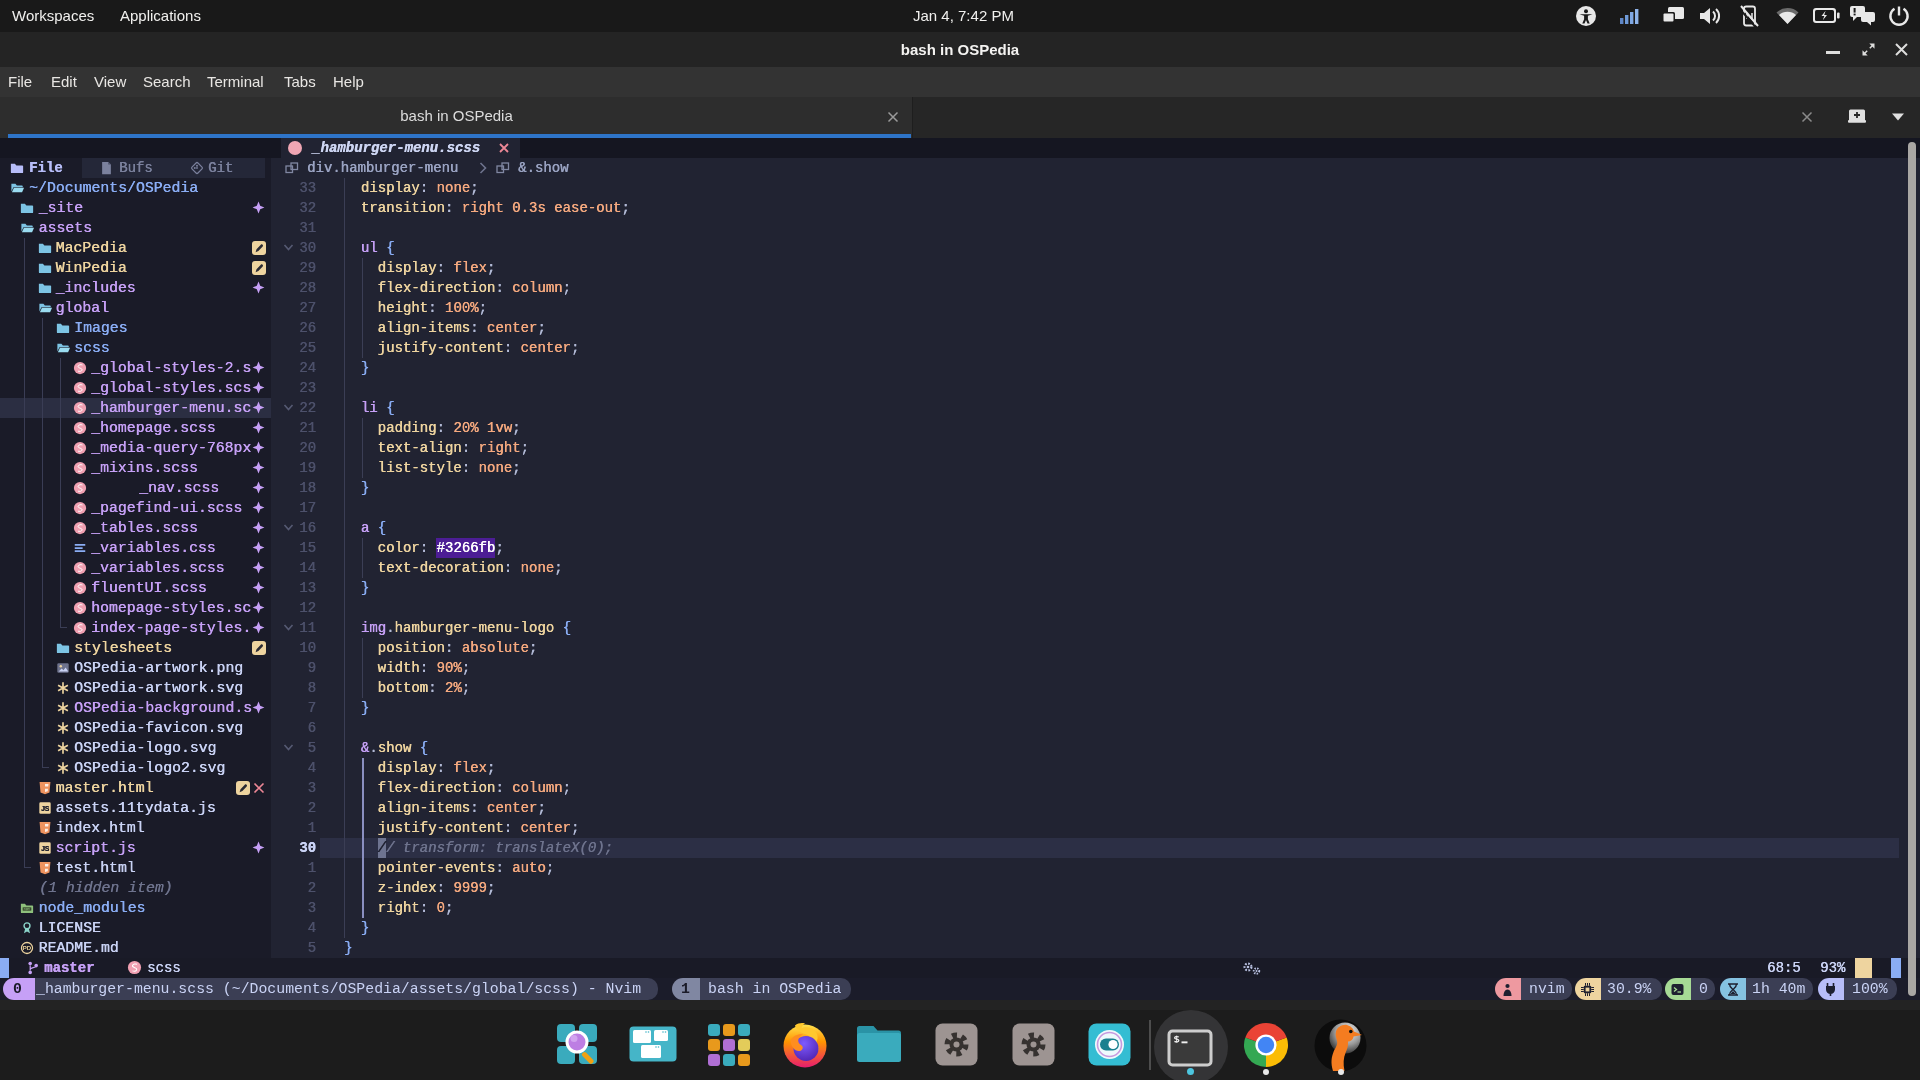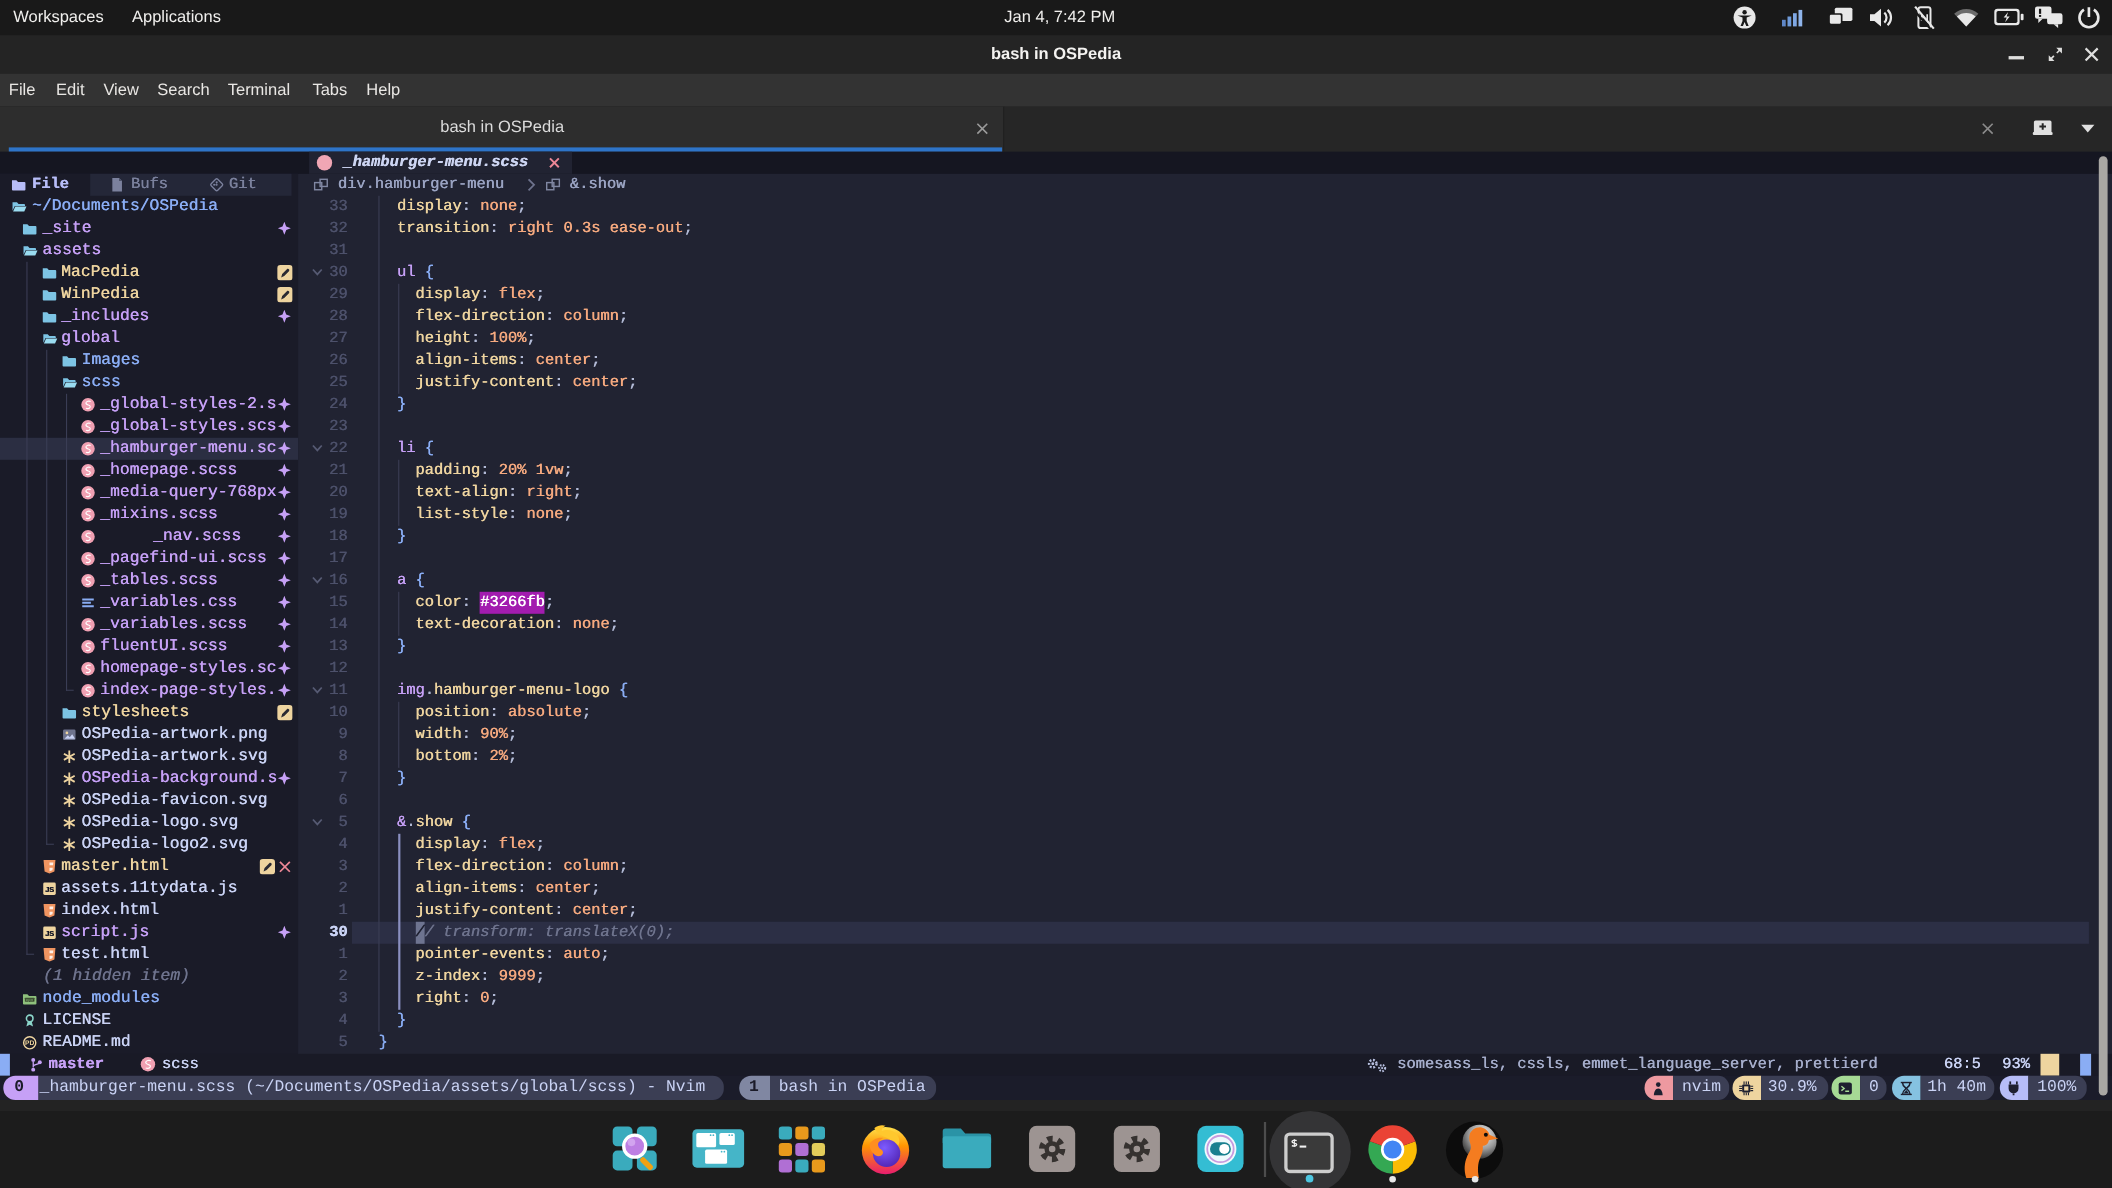--- a/index.html
+++ b/index.html
@@ -16,21 +16,21 @@
 #term{left:0;top:138px;width:1920px;height:862px;background:#212332}
 #tree{left:0;top:0;width:271px;height:820px}
 .trow{position:absolute;height:20px;line-height:20px;font-family:"Liberation Mono",monospace;font-size:14.84px;white-space:pre;text-shadow:0.4px 0 0 currentColor}
 
 .cblue{color:#8aadf4}.cmauve{color:#c6a0f6}.cyell{color:#eed49f}.cyell2{color:#cad3f5}.ctext{color:#cad3f5}
 .cgray{color:#6e738d}.clav{color:#b7bdf8}
 .cover{color:#9aa3c2}.csub{color:#a5adcb}
 .y{color:#eed49f}.p{color:#f5a97f}.m{color:#c6a0f6}.b{color:#8aadf4}.u{color:#b2bad6}
 .g{color:#6e738d;font-style:italic}
 .cur{background:#6e7490;color:#1e2030;font-style:italic;display:inline-block;height:20px;vertical-align:top}
-.hl6{background:#a21caf;color:#fff;display:inline-block;height:20px;vertical-align:top}
+.hl6{background:#4c1d95;color:#fff;display:inline-block;height:20px;vertical-align:top}
 .tic{position:absolute;top:3px}
 .pill{position:absolute;top:840px;height:22px;background:#3b3e54;border-radius:0 10px 10px 0}
 .chip{position:absolute;top:840px;height:22px;border-radius:11px 0 0 11px}
 .ptxt{position:absolute;top:841px;height:20px;line-height:21px;font-family:"Liberation Mono",monospace;font-size:14.84px;color:#cad3f5;white-space:pre}
 </style>
 </head>
 <body>
 
 <div class="a" id="topbar">
   <span class="a" style="left:12px;top:7px">Workspaces</span>
@@ -421,21 +421,20 @@
         <circle cx="8" cy="8" r="7" fill="#f0a0b2"></circle>
         <path d="M10.8 4.6c-1.8-.9-4.4-.2-4.9 1.2-.4 1.2.8 1.9 2.3 2.4 1.6.5 2.5 1.3 2 2.4-.5 1.2-2.6 1.6-4.4 1" fill="none" stroke="#fff" stroke-width="1.1"></path>
       </svg>
     <div class="a mono ctext" style="left:147px;top:0">scss</div>
     <svg class="a" style="left:1242px;top:3px" width="20" height="15" viewBox="0 0 20 15">
         <circle cx="6" cy="6" r="3.4" fill="none" stroke="#b8c0e0" stroke-width="2.2" stroke-dasharray="1.7 1.45"></circle>
         <circle cx="6" cy="6" r="1.3" fill="#b8c0e0"></circle>
         <circle cx="14.5" cy="10" r="2.7" fill="none" stroke="#b8c0e0" stroke-width="2" stroke-dasharray="1.4 1.2"></circle>
         <circle cx="14.5" cy="10" r="1" fill="#b8c0e0"></circle>
       </svg>
-    <div class="a mono csub" style="left:1270px;top:0">somesass_ls, cssls, emmet_language_server, prettierd</div>
     <div class="a mono ctext" style="left:1767px;top:0">68:5</div>
     <div class="a mono ctext" style="left:1820px;top:0">93%</div>
     <div class="a" style="left:1855px;top:0;width:17px;height:20px;background:#eed49f"></div>
     <div class="a" style="left:1891px;top:0;width:10px;height:20px;background:#8aadf4"></div>
   </div>
 
   <div class="a" id="tmux" style="left:0;top:840px;width:1920px;height:22px;background:#1b1c2a"></div>
   <div class="chip" style="left:3px;width:32px;background:#c6a0f6"></div>
   <div class="ptxt" style="left:13px;color:#1b1b28;font-weight:bold">0</div>
   <div class="pill" style="left:35px;width:623px"></div>

